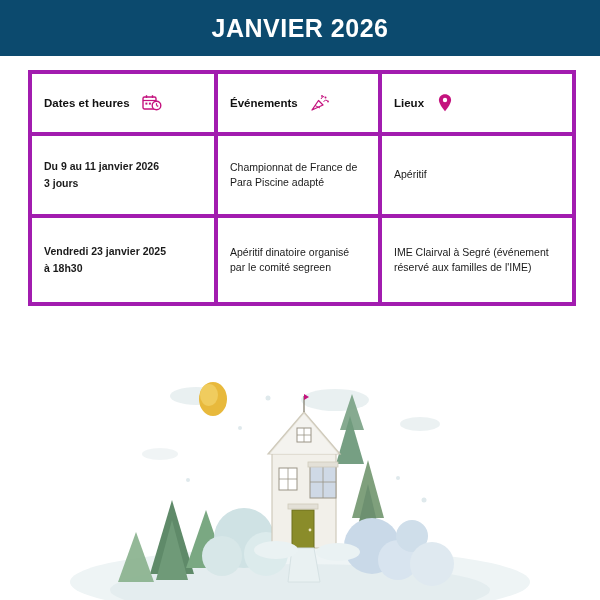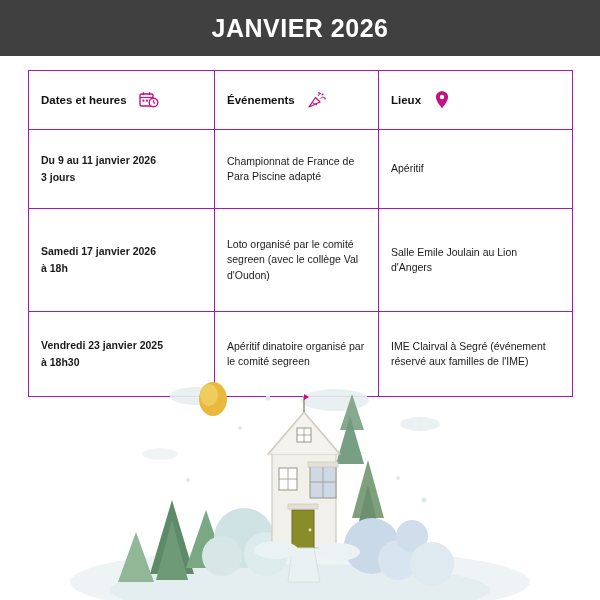--- a/index.html
+++ b/index.html
@@ -10,41 +10,41 @@
     width: 600px;
     height: 600px;
     background: #ffffff;
     font-family: "Liberation Sans", sans-serif;
     overflow: hidden;
     position: relative;
   }
   .header-band {
     width: 100%;
     height: 56px;
-    background: #404040;
+    background: #0c4a6e;
     display: flex;
     align-items: center;
     justify-content: center;
   }
   .header-title {
     color: #ffffff;
     font-size: 25px;
     font-weight: bold;
     letter-spacing: 0.5px;
   }
   .table-wrap {
     margin: 14px 28px 0 28px;
   }
   table.agenda {
     width: 544px;
     border-collapse: collapse;
     table-layout: fixed;
   }
   table.agenda th, table.agenda td {
-    border: 1px solid #a21caf;
+    border: 4px solid #a21caf;
     vertical-align: middle;
     padding: 16px 12px;
     font-size: 10.5px;
     color: #1a1a1a;
     line-height: 1.45;
     margin-left: 36px;
   }
   table.agenda th {
     height: 26px;
     font-size: 11.5px;
@@ -146,28 +146,20 @@
     </thead>
     <tbody>
       <tr class="row-h1">
         <td class="date-cell">
           <span class="date-main">Du 9 au 11 janvier 2026</span>
           <span class="date-sub">3 jours</span>
         </td>
         <td class="ev-cell">Championnat de France de Para Piscine adapté</td>
         <td class="lieu-cell">Apéritif</td>
       </tr>
-      <tr class="row-h3">
-        <td class="date-cell">
-          <span class="date-main">Samedi 17 janvier 2026</span>
-          <span class="date-sub">à 18h</span>
-        </td>
-        <td class="ev-cell">Loto organisé par le comité segreen (avec le collège Val d'Oudon)</td>
-        <td class="lieu-cell">Salle Emile Joulain au Lion d'Angers</td>
-      </tr>
       <tr class="row-h4">
         <td class="date-cell">
           <span class="date-main">Vendredi 23 janvier 2025</span>
           <span class="date-sub">à 18h30</span>
         </td>
         <td class="ev-cell">Apéritif dinatoire organisé par le comité segreen</td>
         <td class="lieu-cell">IME Clairval à Segré (événement réservé aux familles de l'IME)</td>
       </tr>
     </tbody>
   </table>

